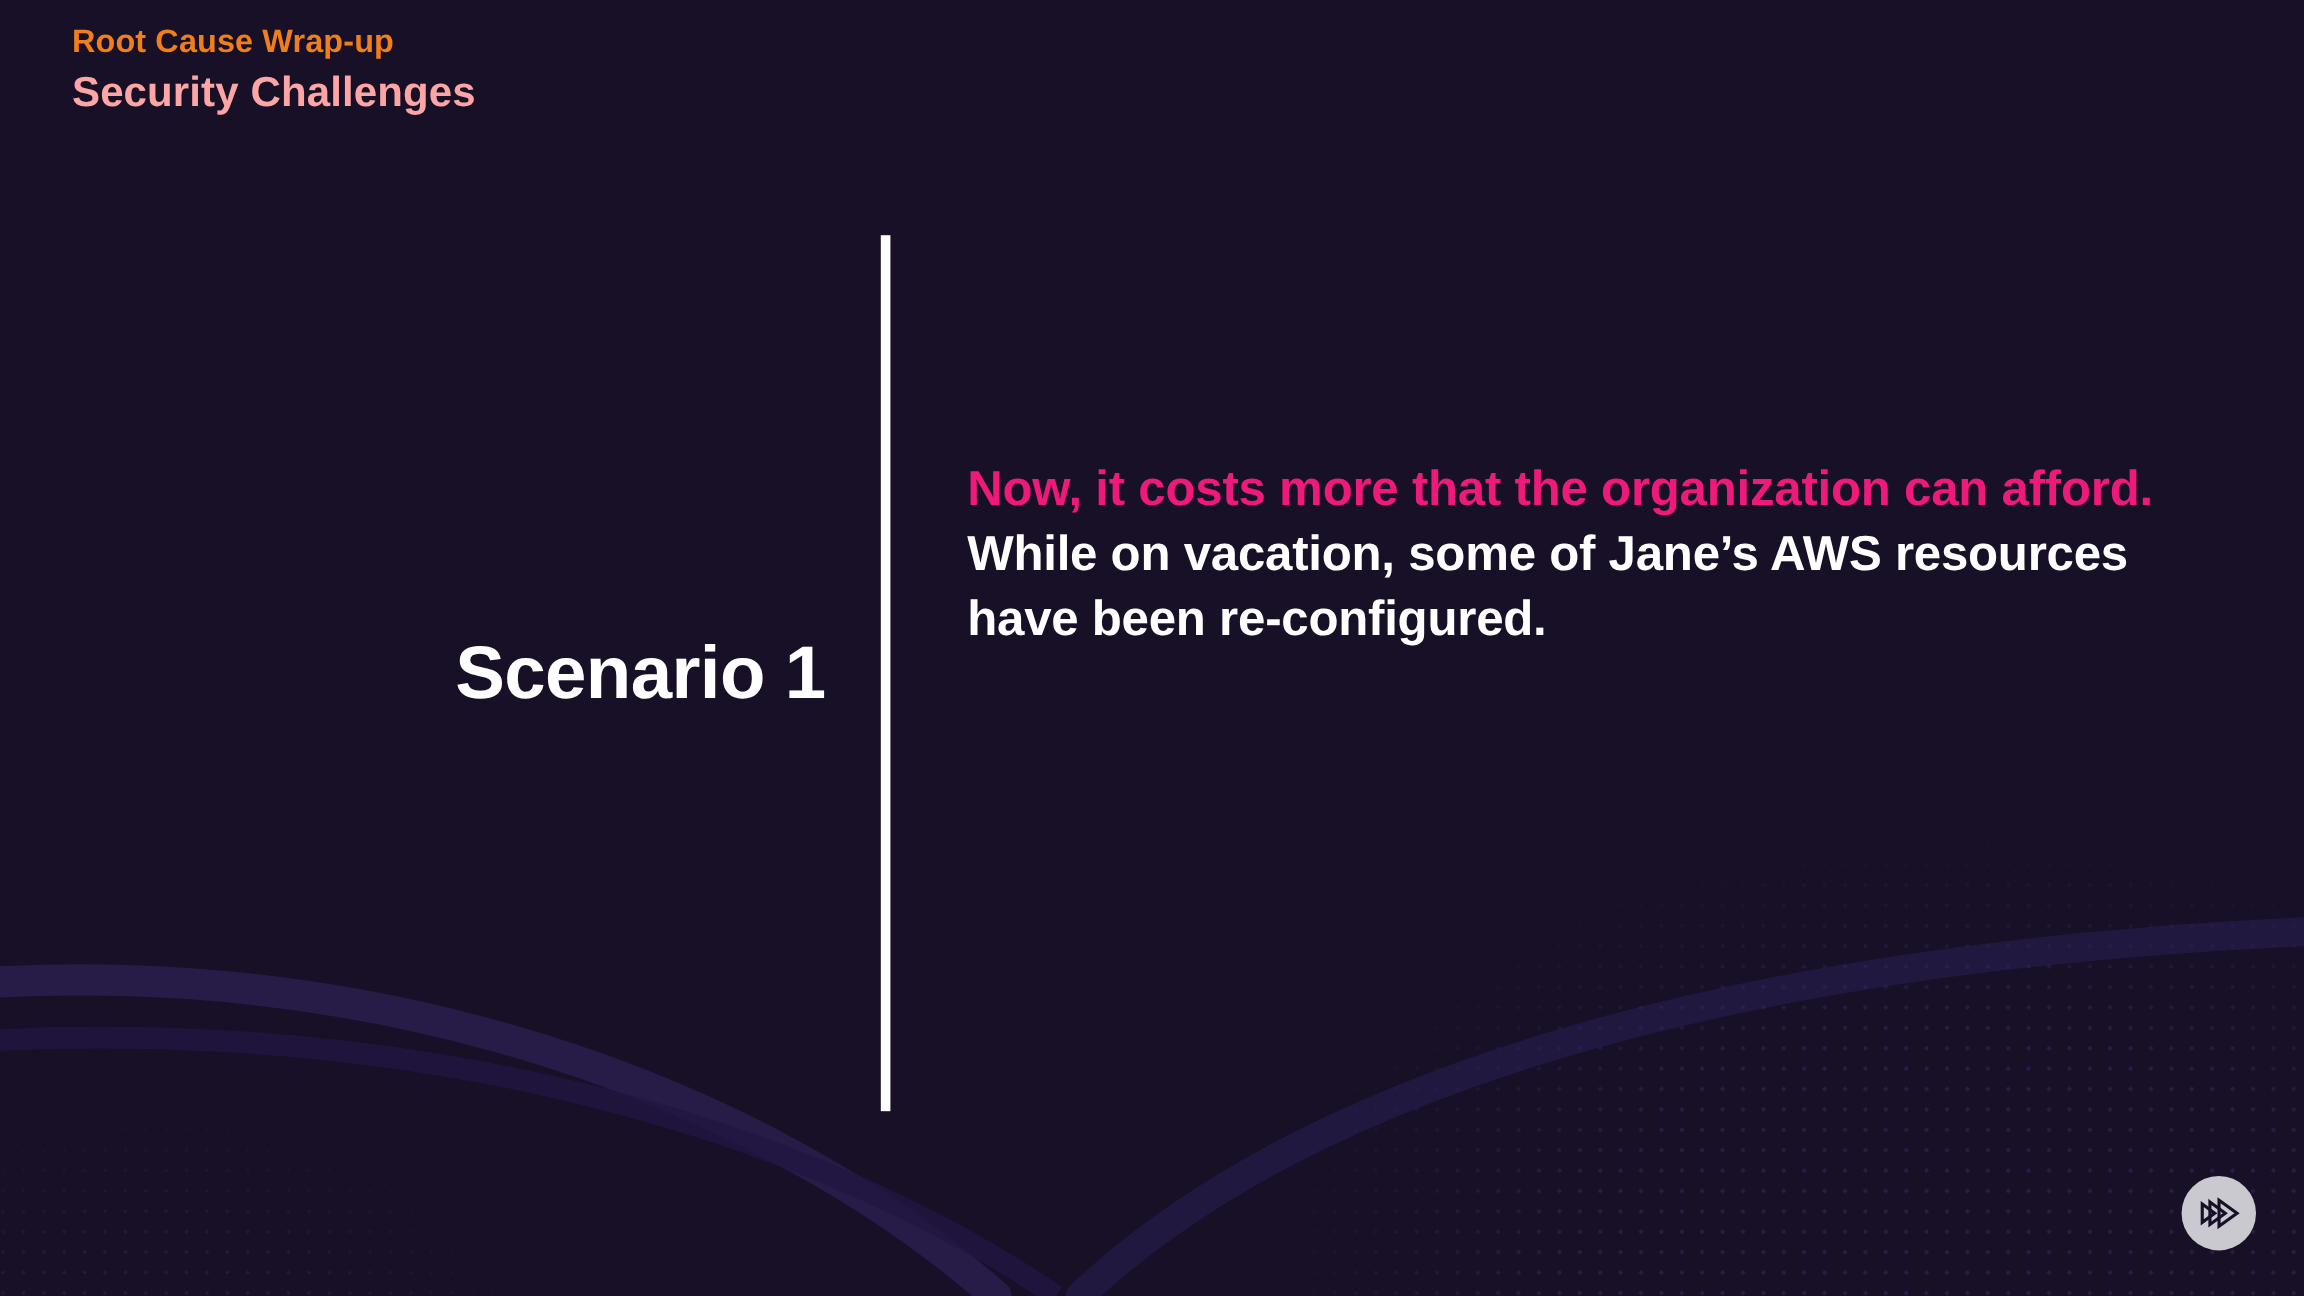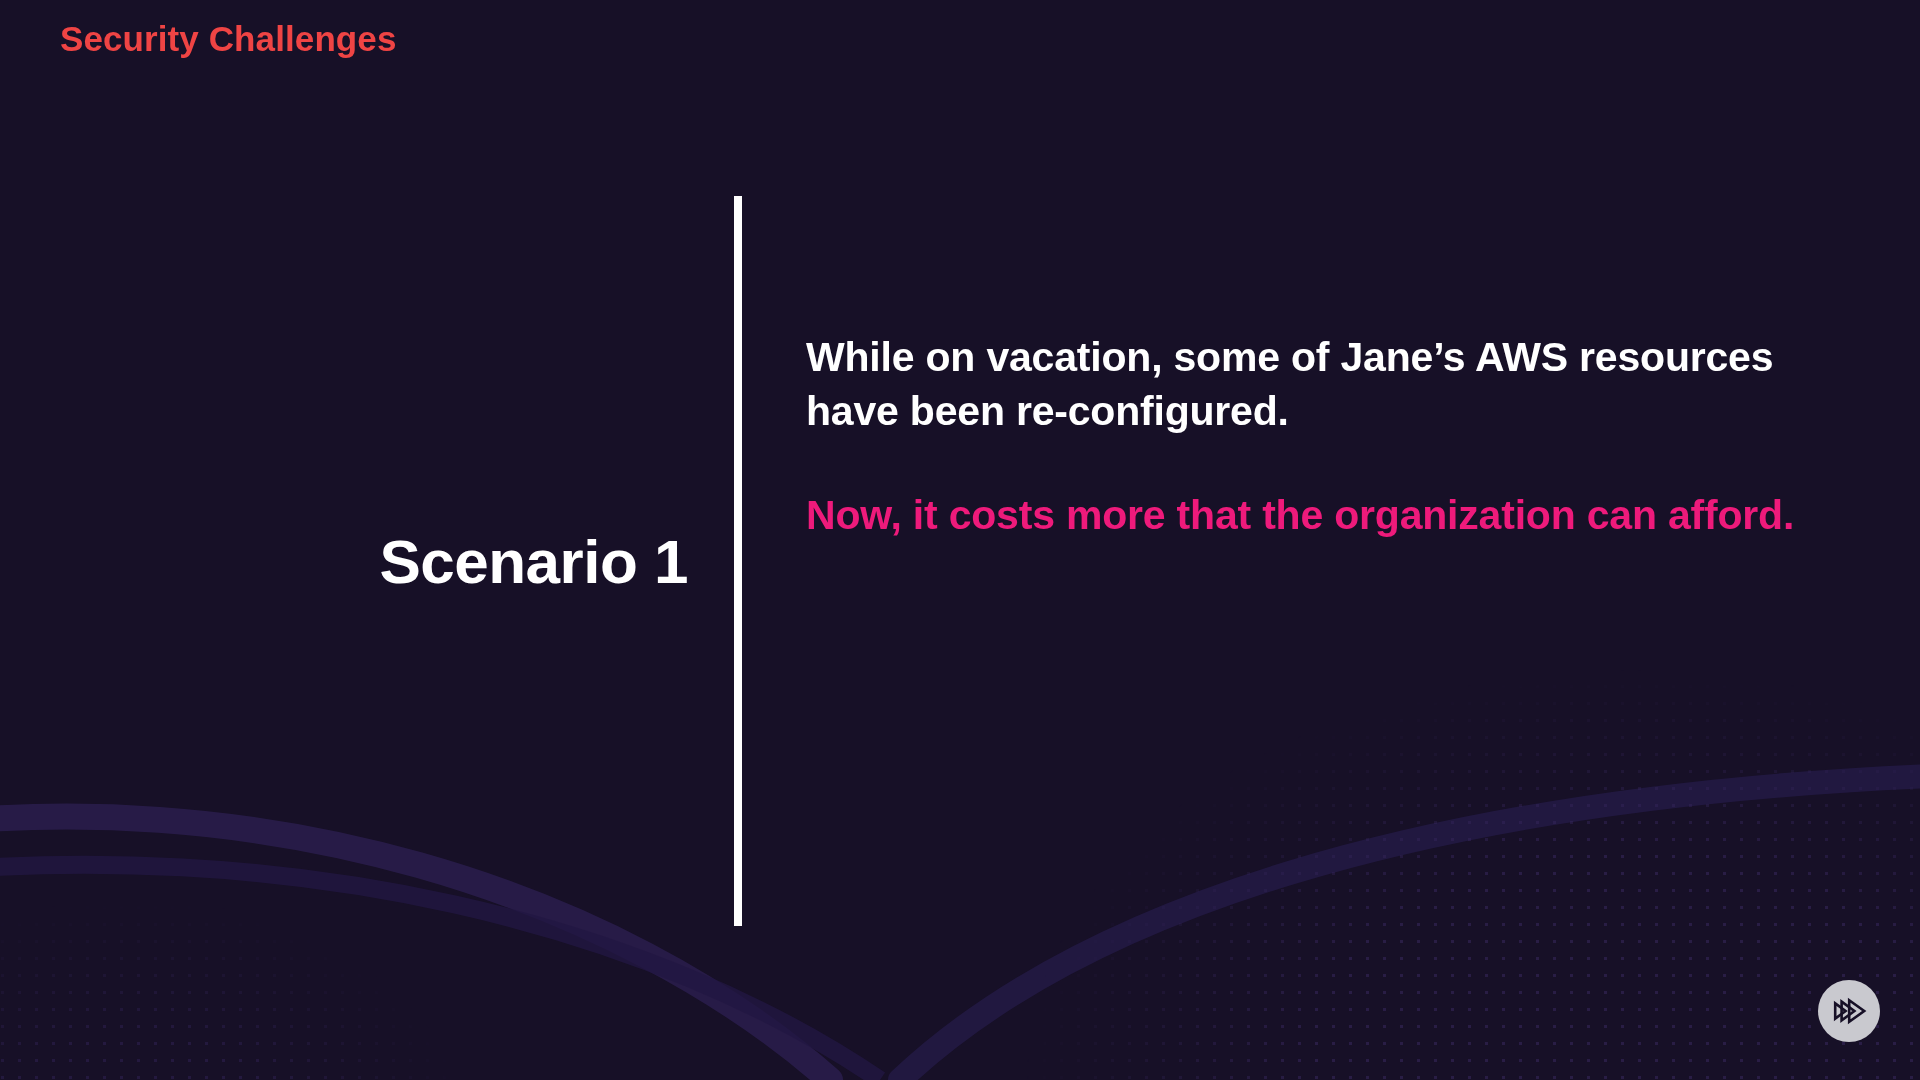--- a/index.html
+++ b/index.html
@@ -67,21 +67,21 @@
   }
   .eyebrow {
     color: #f07e1a;
     font-size: 27px;
     font-weight: bold;
     letter-spacing: .1px;
     line-height: 1.2;
     margin: 0 0 6px 0;
   }
   .title {
-    color: #ef4444;
+    color: #fca5a5;
     font-size: 35px;
     font-weight: bold;
     letter-spacing: .1px;
     line-height: 1.2;
     margin: 0;
   }
 
   
   .divider {
     position: absolute;
@@ -160,32 +160,33 @@
         <path d="M-120 150 C 260 95, 620 215, 830 400" fill="none" stroke="#2a1d4d" stroke-width="26" stroke-linecap="round" opacity="0.85"></path>
         <path d="M-120 196 C 300 150, 660 250, 880 400" fill="none" stroke="#221742" stroke-width="18" fill-opacity="0" opacity="0.8"></path>
         <path d="M900 400 C 1080 230, 1420 118, 1930 96" fill="none" stroke="#241a47" stroke-width="24" stroke-linecap="round" opacity="0.8"></path>
       </svg>
     </div>
     <div class="bg-dots"></div>
     <div class="bg-dots-2"></div>
   </div>
 
   <div class="header">
+    <p class="eyebrow">Root Cause Wrap-up</p>
     <h1 class="title">Security Challenges</h1>
   </div>
 
   <div class="left-pane">
     <p class="scenario-label">Scenario 1</p>
   </div>
 
   <div class="divider"></div>
 
   <div class="right-pane">
+    <p class="body-line body-pink">Now, it costs more that the organization can afford.</p>
     <p class="body-line body-white">While on vacation, some of Jane’s AWS resources have been re-configured.</p>
-    <p class="body-line body-pink">Now, it costs more that the organization can afford.</p>
   </div>
 
   <div class="logo-badge">
     <span>
       <svg width="36" height="32" viewBox="0 0 36 32" xmlns="http://www.w3.org/2000/svg">
         <g fill="none" stroke="#171027" stroke-width="2.6" stroke-linejoin="miter">
           <path d="M18.2 5.2 L33.2 16 L18.2 26.8 Z"></path>
           <path d="M10.6 6.6 L23.4 16 L10.6 25.4 Z"></path>
           <path d="M4.2 8.4 L14.6 16 L4.2 23.6 Z"></path>
         </g>

